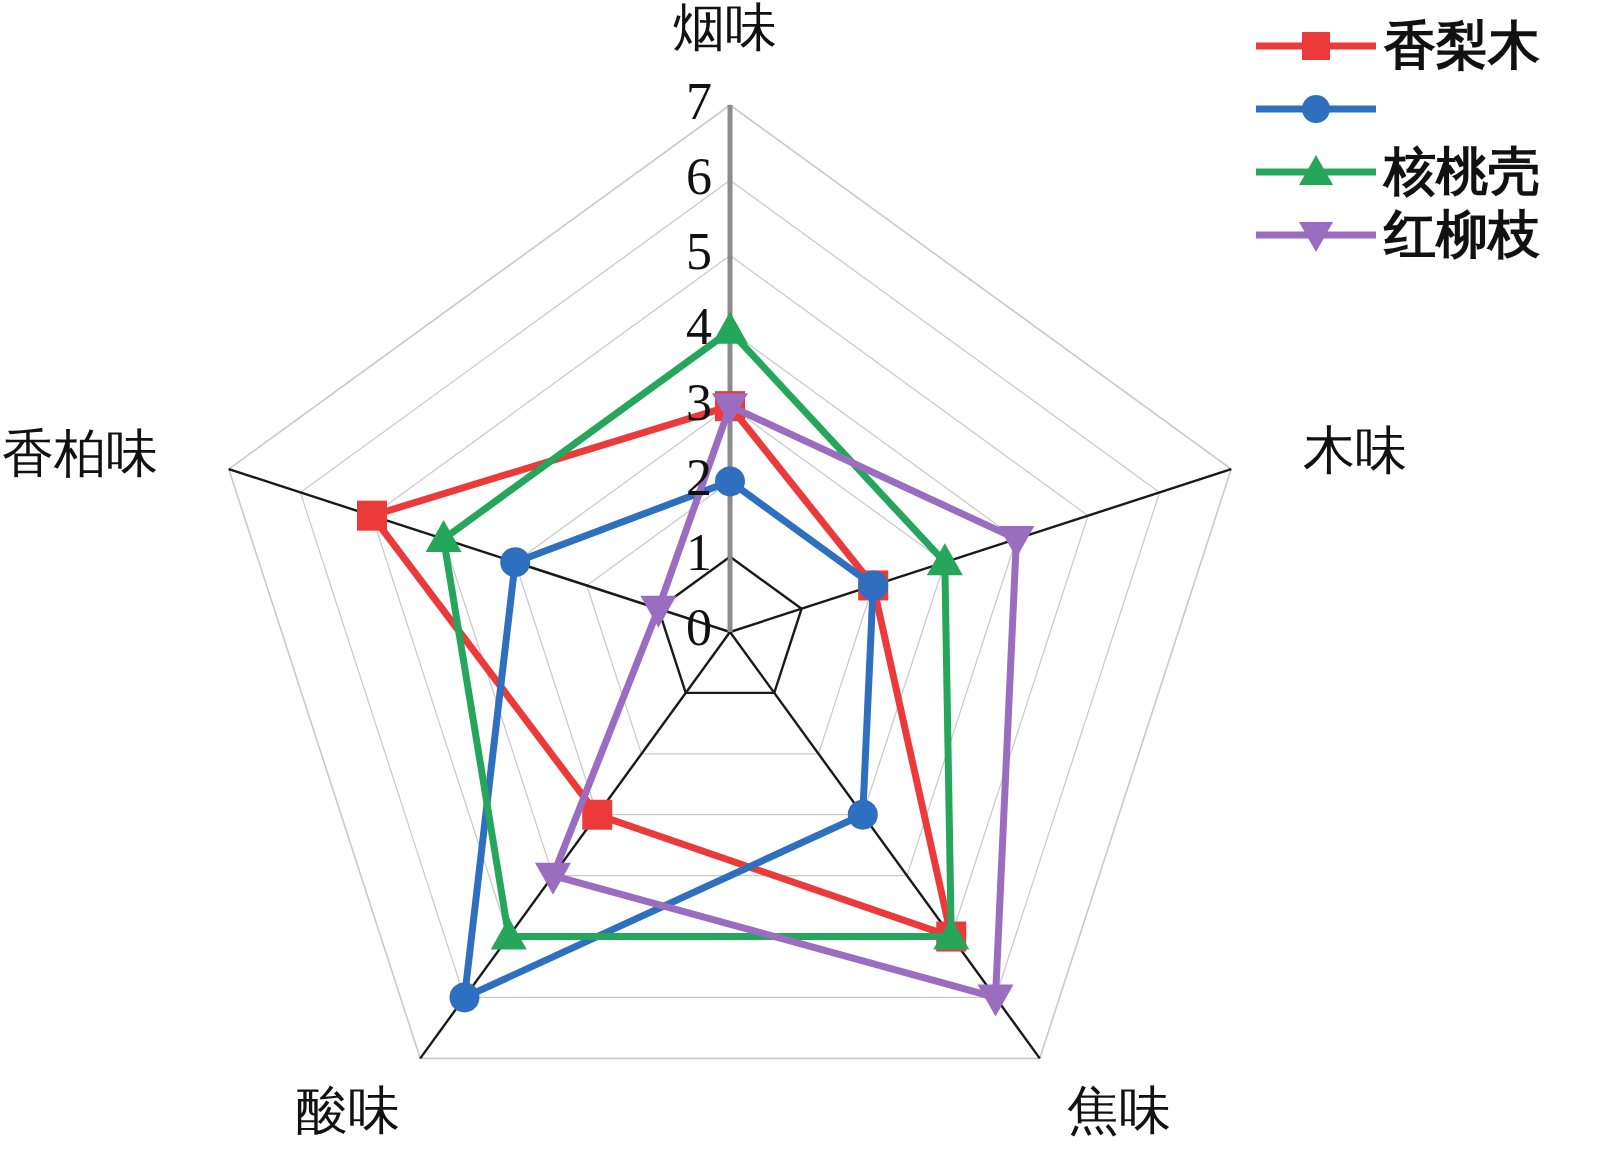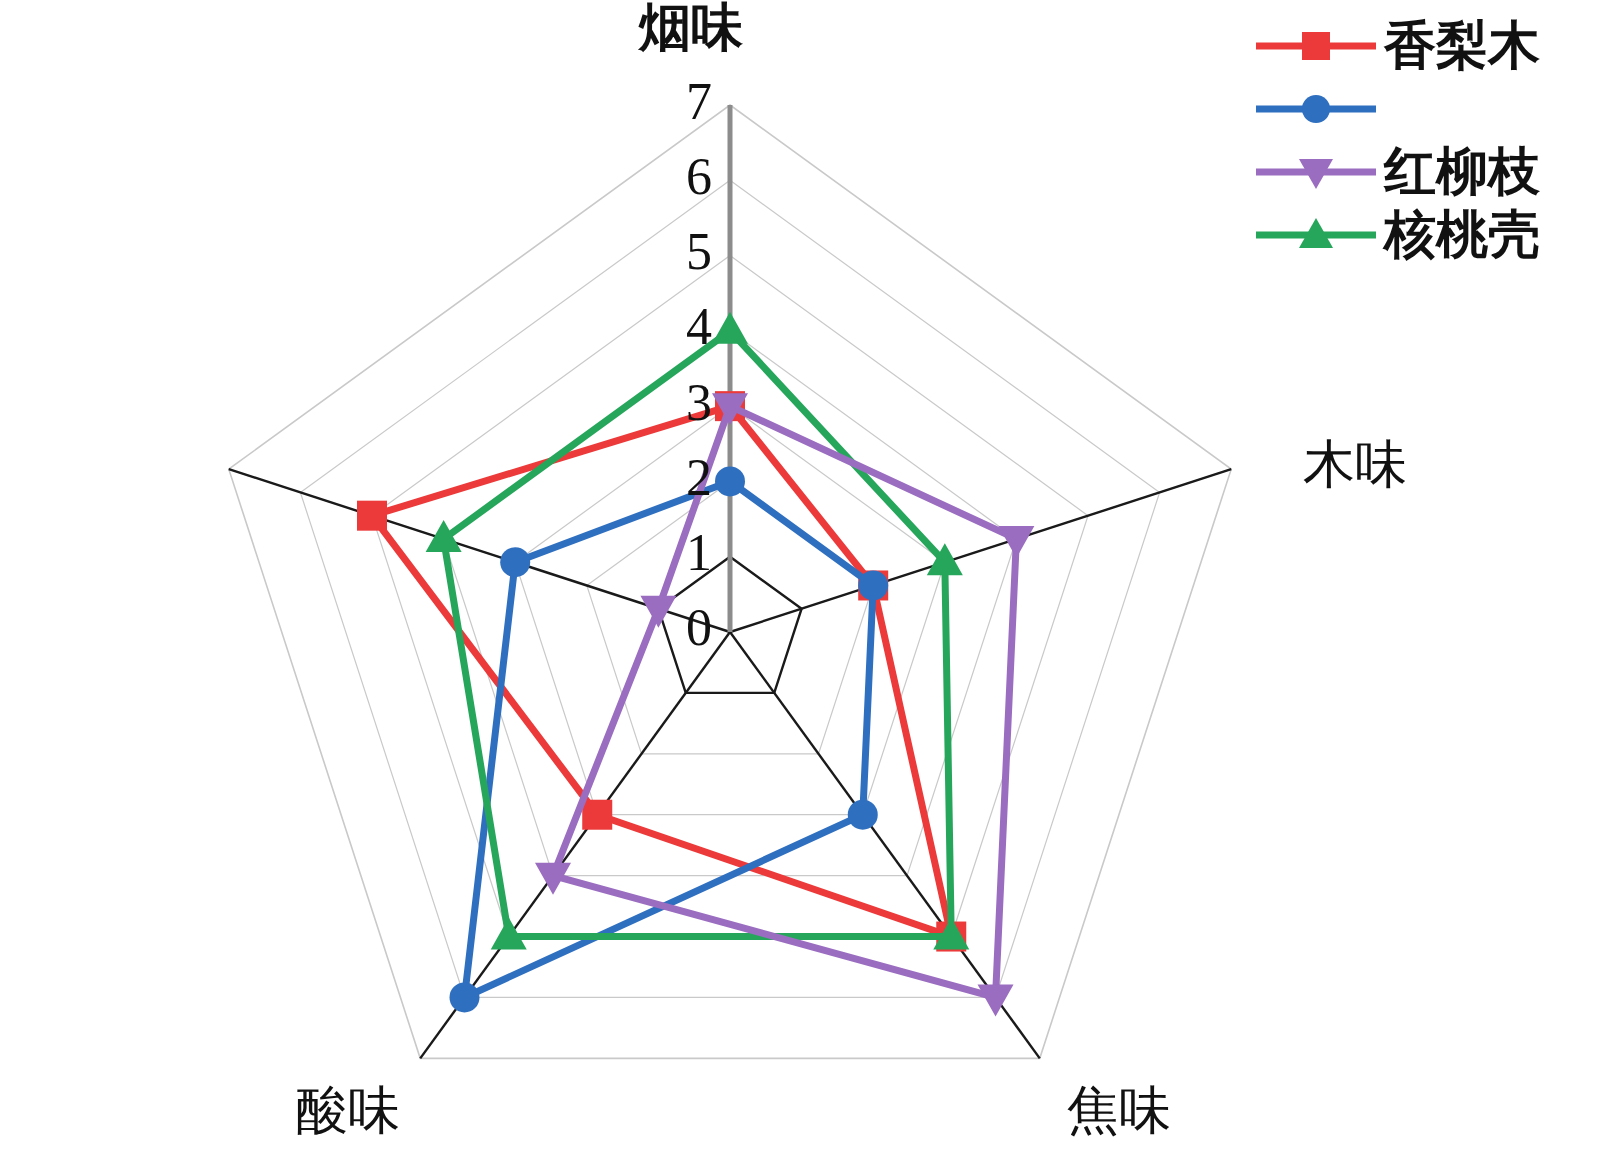--- a/index.html
+++ b/index.html
@@ -1,21 +1,21 @@
 <!DOCTYPE html>
 <html><head>
 <meta charset="utf-8">
 <style>
   html,body{margin:0;padding:0;background:#fff;}
   body{width:1606px;height:1168px;font-family:"Liberation Serif",serif;overflow:hidden;}
   #root{position:relative;width:1606px;height:1168px;}
   svg#radar{position:absolute;left:0;top:0;width:1606px;height:1168px;}
   .axis-label{position:absolute;font-family:"Liberation Serif",serif;font-size:52px;color:#111;white-space:nowrap;line-height:1;}
-  #lbl-top{left:639px;top:2px;font-weight:bold;}
-  #lbl-right{left:1303px;top:439px;}
+  #lbl-top{left:673px;top:2px;}
+  #lbl-right{left:1303px;top:425px;}
   #lbl-left{left:2px;top:428px;}
   #lbl-bl{left:296px;top:1085px;}
   #lbl-br{left:1067px;top:1085px;}
   .tick-label{position:absolute;font-family:"Liberation Serif",serif;font-size:52px;color:#111;text-align:right;width:52px;line-height:1;}
   #legend{position:absolute;left:1252px;top:14px;width:352px;}
   .legend-row{display:flex;align-items:center;height:63px;}
   .legend-sym{width:128px;height:40px;flex:0 0 128px;position:relative;}
   .legend-text{font-family:"Liberation Serif",serif;font-size:52px;color:#111;white-space:nowrap;line-height:1;margin-left:4px;font-weight:bold;}
 </style>
 </head>
@@ -90,46 +90,47 @@
   <div class="tick-label" id="tk6" style="left:660px;top:151px;">6</div>
   <div class="tick-label" id="tk5" style="left:660px;top:226px;">5</div>
   <div class="tick-label" id="tk4" style="left:660px;top:301px;">4</div>
   <div class="tick-label" id="tk3" style="left:660px;top:377px;">3</div>
   <div class="tick-label" id="tk2" style="left:660px;top:452px;">2</div>
   <div class="tick-label" id="tk1" style="left:660px;top:527px;">1</div>
   <div class="tick-label" id="tk0" style="left:660px;top:602px;">0</div>
 
   <div class="axis-label" id="lbl-top">烟味</div>
   <div class="axis-label" id="lbl-right">木味</div>
+  <div class="axis-label" id="lbl-left">香柏味</div>
   <div class="axis-label" id="lbl-bl">酸味</div>
   <div class="axis-label" id="lbl-br">焦味</div>
 
   <div id="legend">
       <div class="legend-row">
         <div class="legend-sym"><svg viewBox="0 0 128 40" width="128" height="40">
             <line x1="4" y1="20" x2="124" y2="20" stroke="#ec3a3a" stroke-width="7"></line>
             <rect x="50" y="6" width="28" height="28" fill="#ec3a3a"></rect>
           </svg></div>
         <div class="legend-text">香梨木</div>
       </div>
       <div class="legend-row">
         <div class="legend-sym"><svg viewBox="0 0 128 40" width="128" height="40">
             <line x1="4" y1="20" x2="124" y2="20" stroke="#2f6fc0" stroke-width="7"></line>
             <circle cx="64" cy="20" r="14" fill="#2f6fc0"></circle>
           </svg></div>
       </div>
       <div class="legend-row">
         <div class="legend-sym"><svg viewBox="0 0 128 40" width="128" height="40">
+            <line x1="4" y1="20" x2="124" y2="20" stroke="#26a65b" stroke-width="7"></line>
+            <polygon points="64,3 81,33 47,33" fill="#26a65b"></polygon>
+          </svg></div>
+        <div class="legend-text">核桃壳</div>
+      </div>
+      <div class="legend-row">
+        <div class="legend-sym"><svg viewBox="0 0 128 40" width="128" height="40">
             <line x1="4" y1="20" x2="124" y2="20" stroke="#9a6dc0" stroke-width="7"></line>
             <polygon points="64,37 81,7 47,7" fill="#9a6dc0"></polygon>
           </svg></div>
         <div class="legend-text">红柳枝</div>
-      </div>
-      <div class="legend-row">
-        <div class="legend-sym"><svg viewBox="0 0 128 40" width="128" height="40">
-            <line x1="4" y1="20" x2="124" y2="20" stroke="#26a65b" stroke-width="7"></line>
-            <polygon points="64,3 81,33 47,33" fill="#26a65b"></polygon>
-          </svg></div>
-        <div class="legend-text">核桃壳</div>
       </div>
     </div>
 
 </div>
 
 </body></html>

